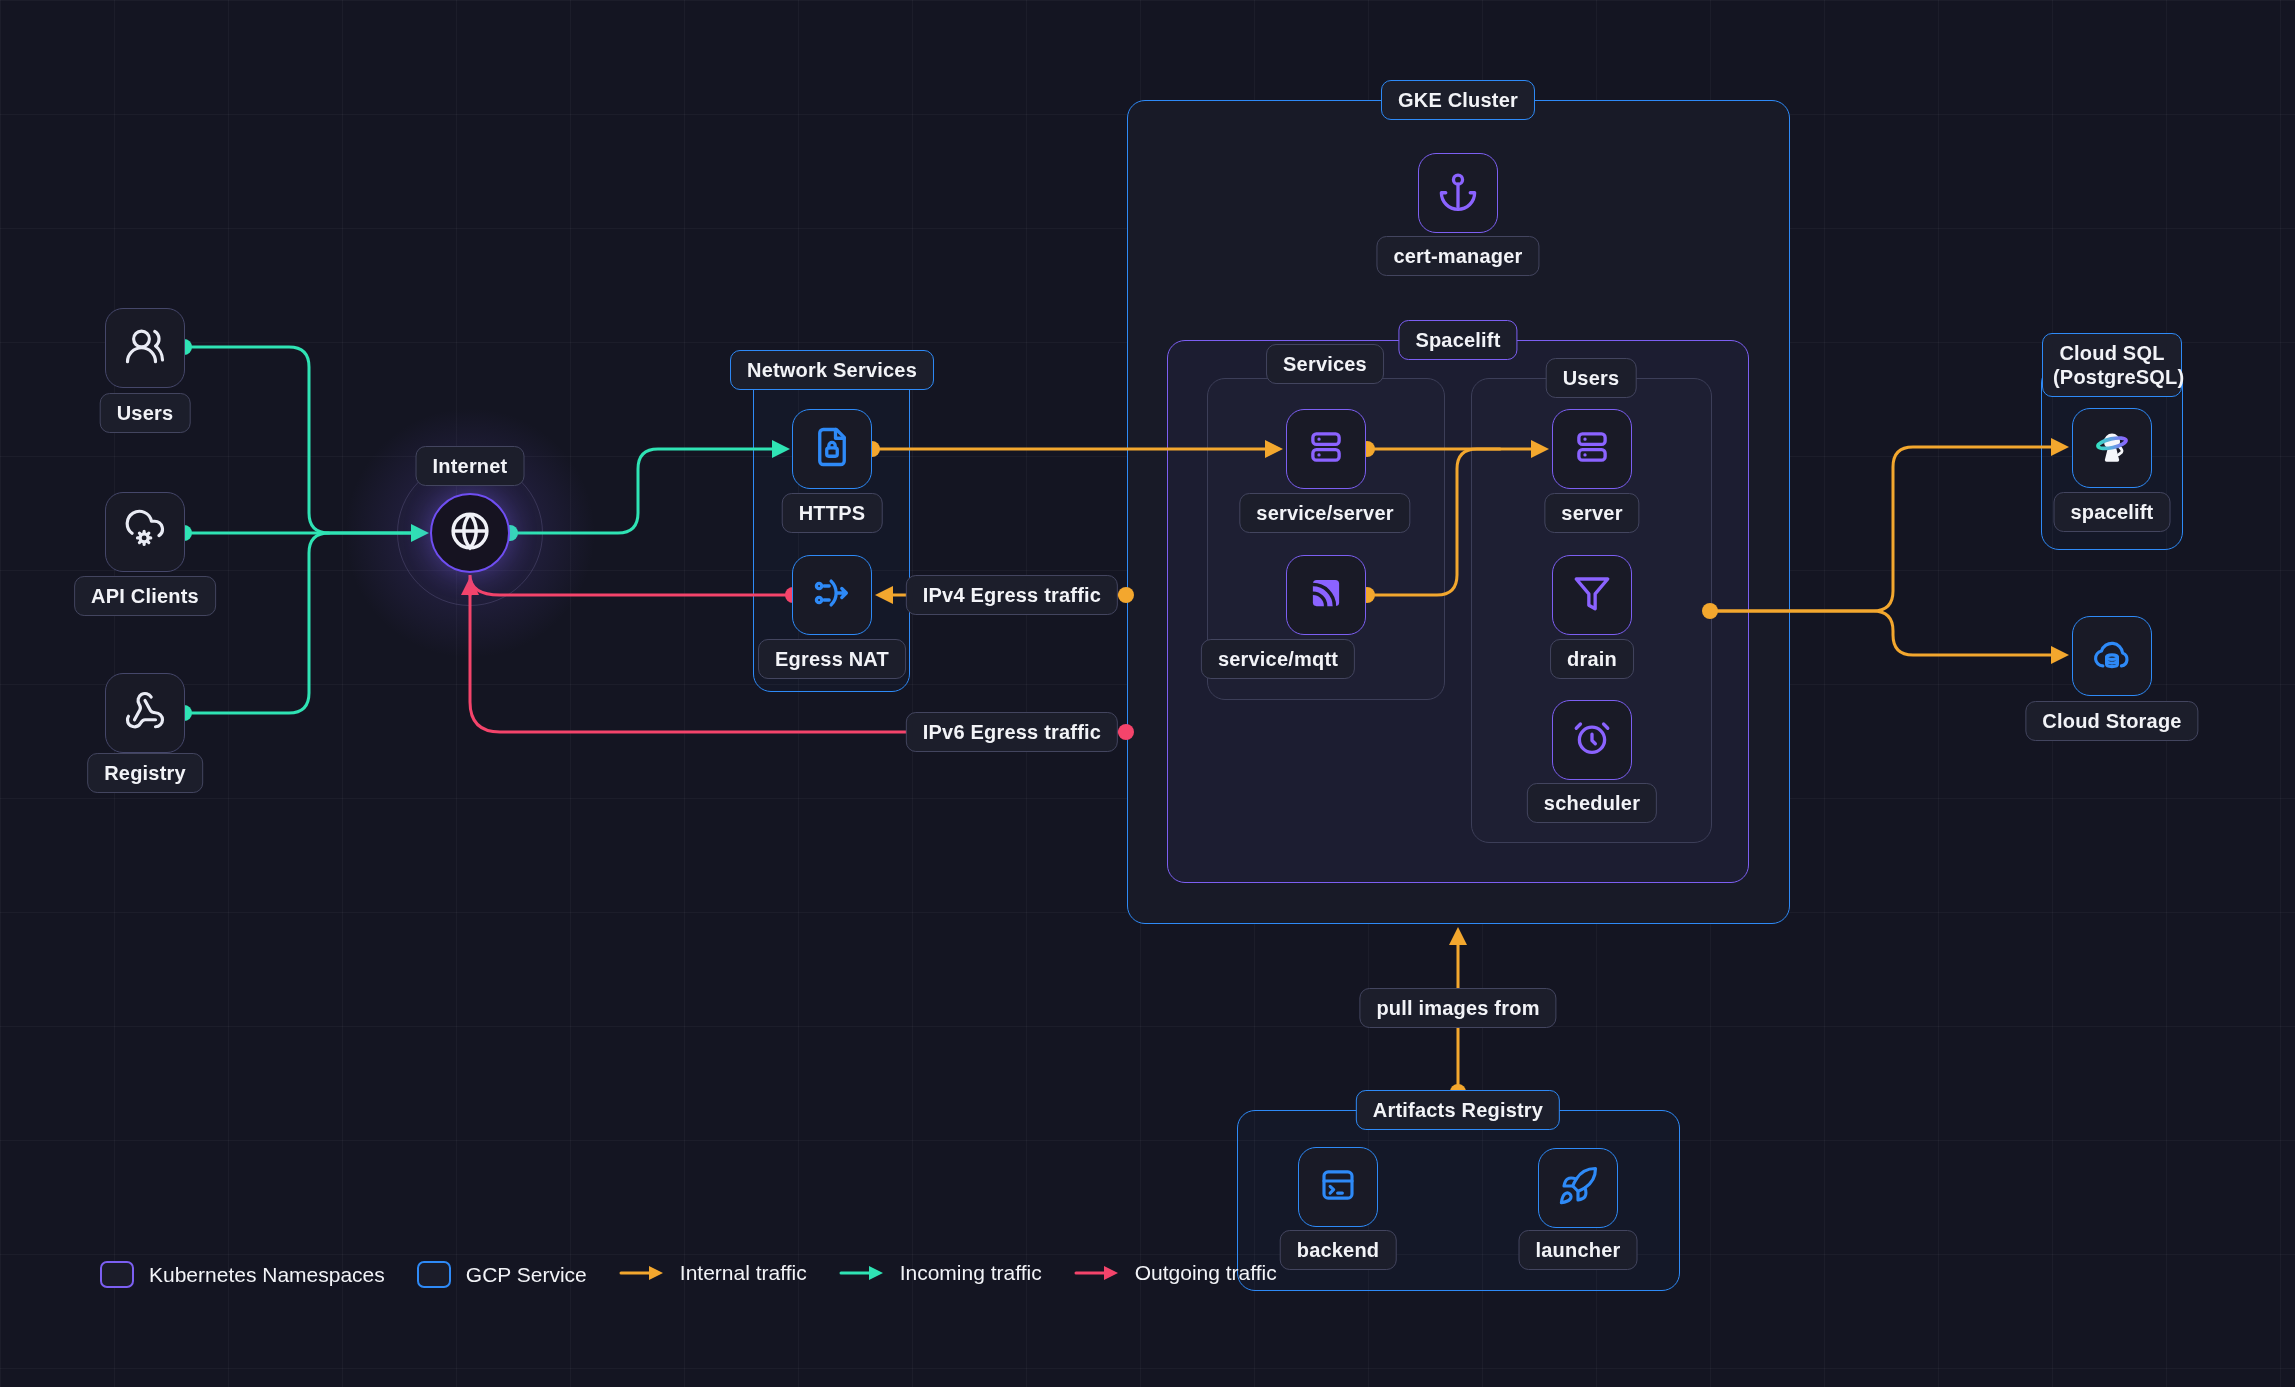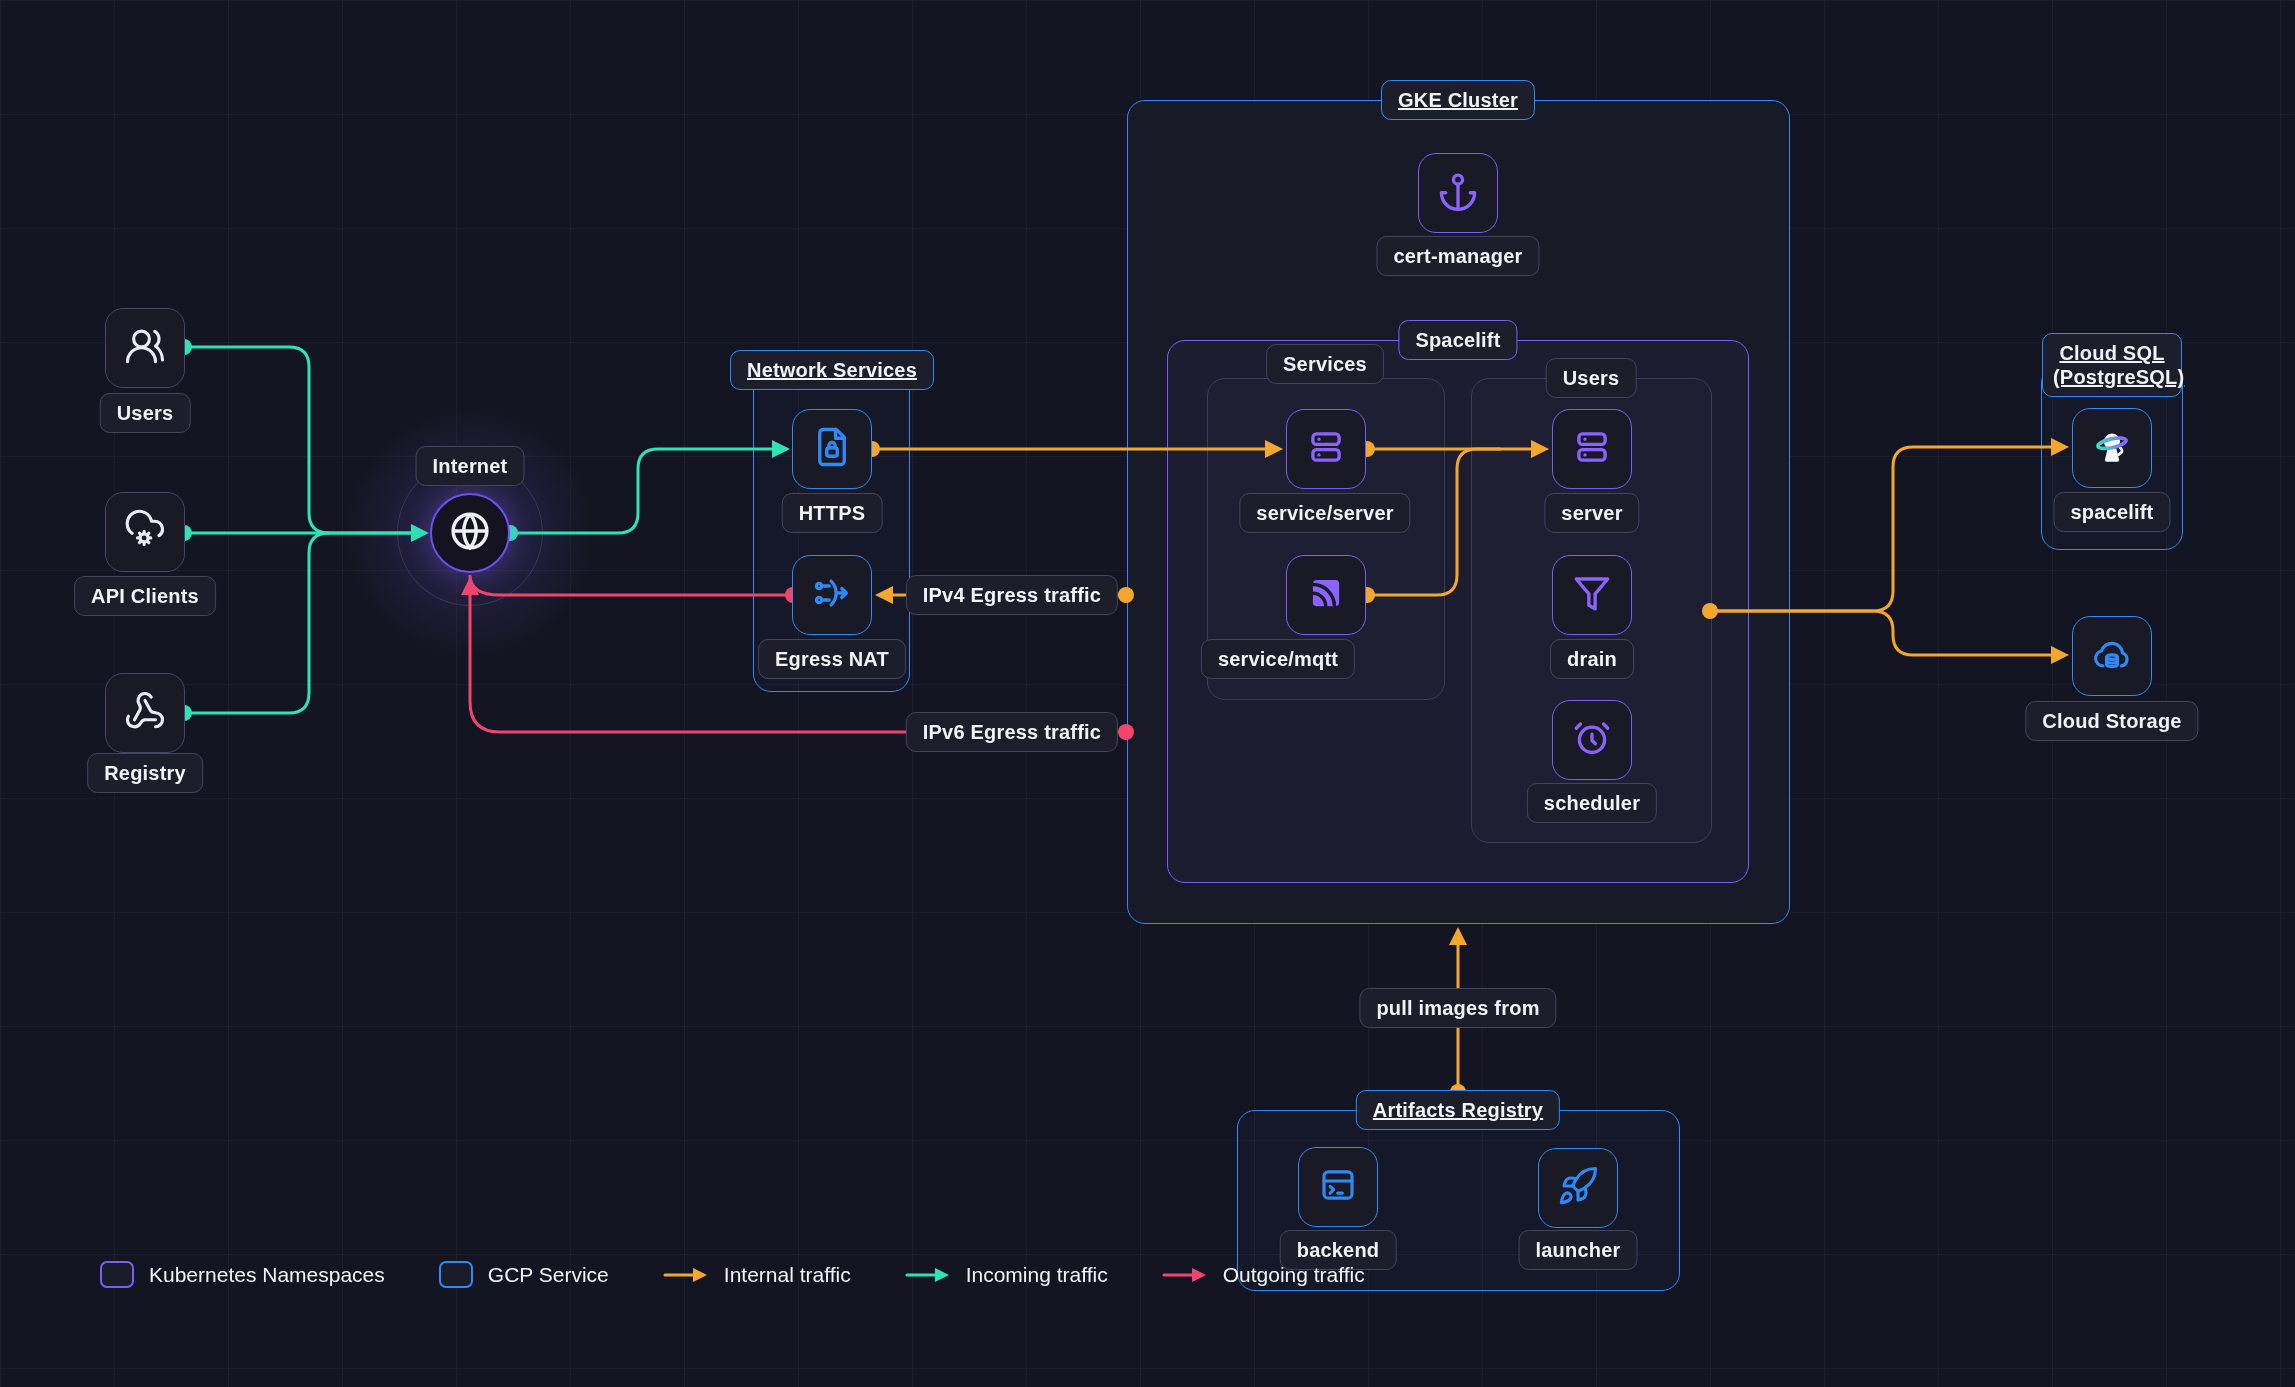--- a/index.html
+++ b/index.html
@@ -36,21 +36,21 @@
   .c-purple{border:1.6px solid var(--purple);background:rgba(124,95,242,0.05);}
   .c-neutral{border:1.4px solid #3c3e58;background:rgba(255,255,255,0.012);}
   .gke-fill{background:#181a27;}
   
   .chip{
     position:absolute;transform:translate(-50%,-50%);
     background:var(--chip-bg);border:1.6px solid var(--chip-border);
     border-radius:10px;padding:7px 16px;font-size:20px;font-weight:600;
     letter-spacing:.2px;white-space:nowrap;z-index:3;text-align:center;line-height:1.2;
   }
-  .chip.b{border-color:var(--blue);text-decoration:underline;}
+  .chip.b{border-color:var(--blue);}
   .chip.p{border-color:var(--purple);}
   .chip.wrap{white-space:normal;width:140px;padding:7px 10px;}
   
   .node{
     position:absolute;width:80px;height:80px;border-radius:18px;
     background:var(--node-bg);display:flex;align-items:center;justify-content:center;
     z-index:3;
   }
   .n-neutral{border:1.6px solid var(--neutral-border);}
   .n-purple{border:1.6px solid var(--purple);}
@@ -73,21 +73,21 @@
     z-index:3;box-shadow:0 0 26px rgba(124,95,242,0.35);
   }
   .internet-circle svg{width:44px;height:44px;}
   
   svg.edges{position:absolute;inset:0;z-index:2;}
   .e{fill:none;stroke-width:3;stroke-linecap:round;}
   .e.t{stroke:var(--teal);} .e.o{stroke:var(--orange);} .e.k{stroke:var(--pink);}
   .ah.t{fill:var(--teal);} .ah.o{fill:var(--orange);} .ah.k{fill:var(--pink);}
   .dot.t{fill:var(--teal);} .dot.o{fill:var(--orange);} .dot.k{fill:var(--pink);}
   
-  .legend{position:absolute;left:100px;top:1261px;display:flex;align-items:center;gap:54px;z-index:3;}
+  .legend{position:absolute;left:100px;top:1261px;display:flex;align-items:flex-start;gap:32px;z-index:3;}
   .lg-item{display:flex;align-items:center;gap:15px;font-size:21px;font-weight:500;}
   .swatch{width:34px;height:27px;border-radius:7px;background:#1b1c29;}
   .sw-p{border:2px solid var(--purple);} .sw-b{border:2px solid var(--blue);}
   .lg-arrow{width:46px;height:20px;}
 </style>
 </head>
 <body>
 
 <div class="canvas"></div>
 

